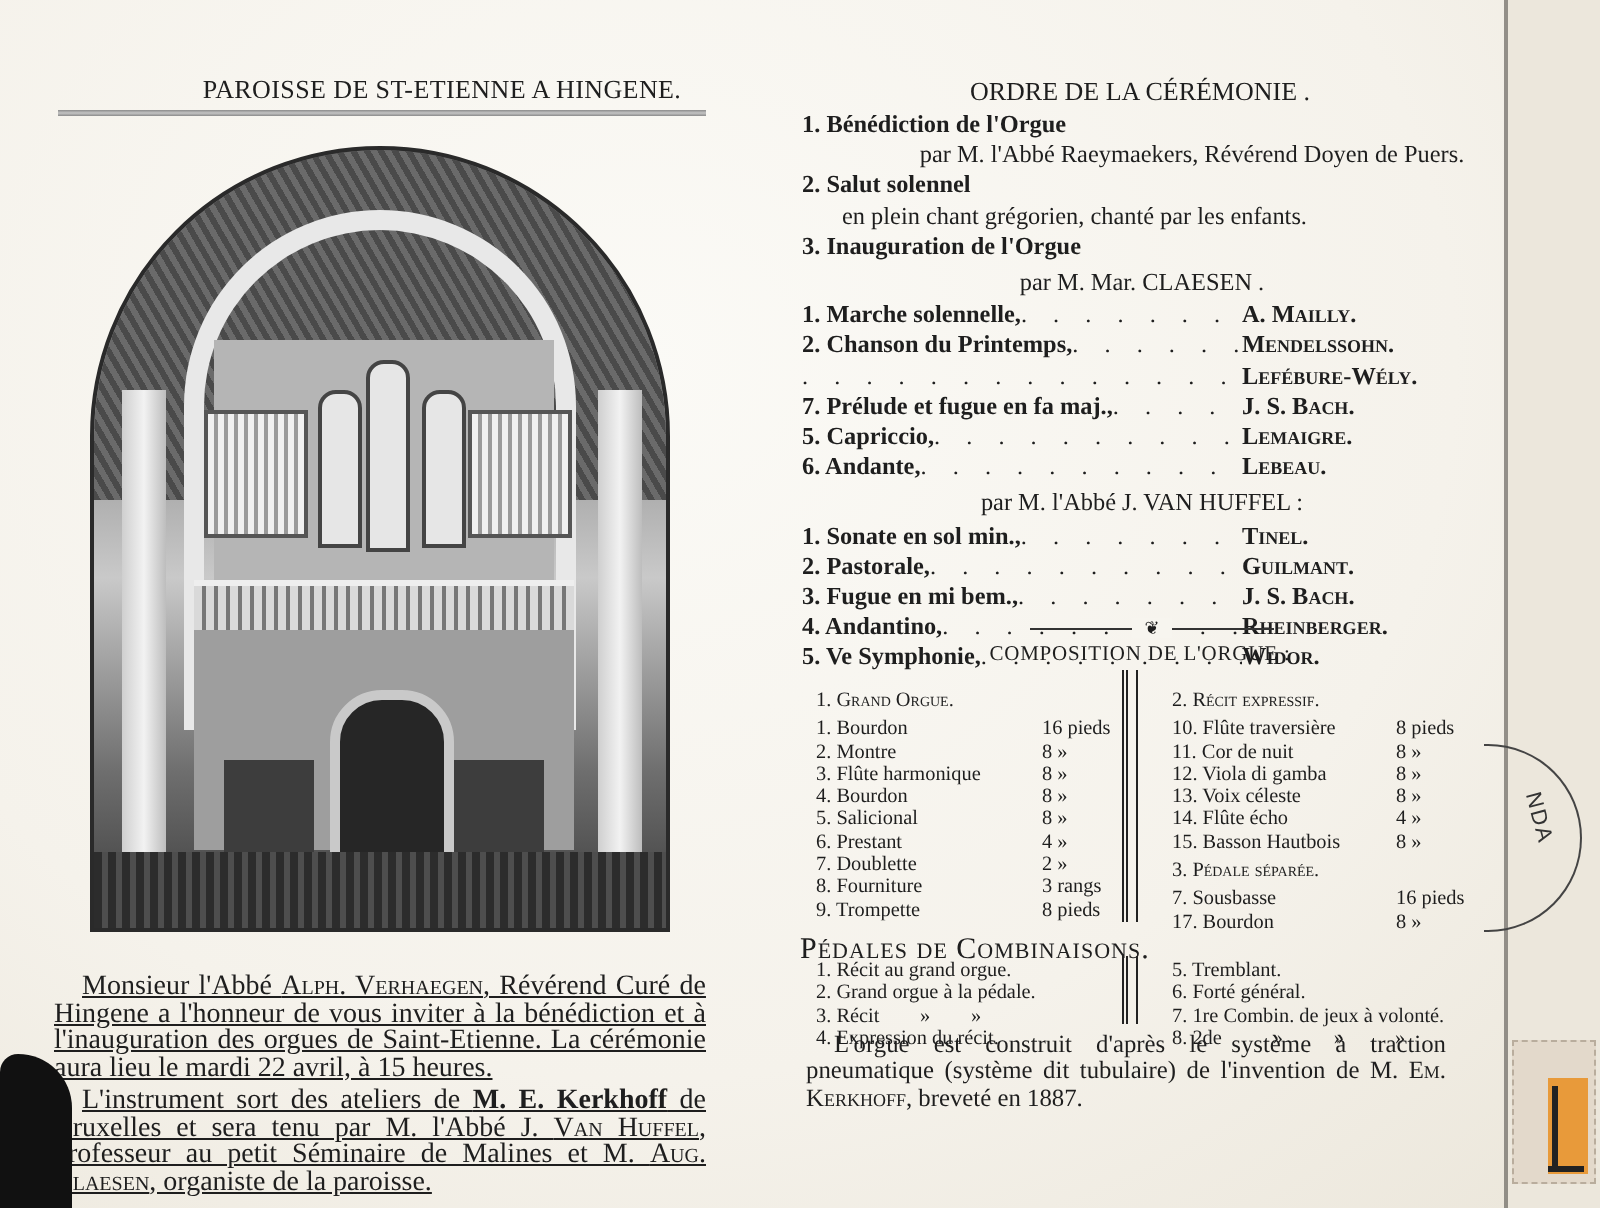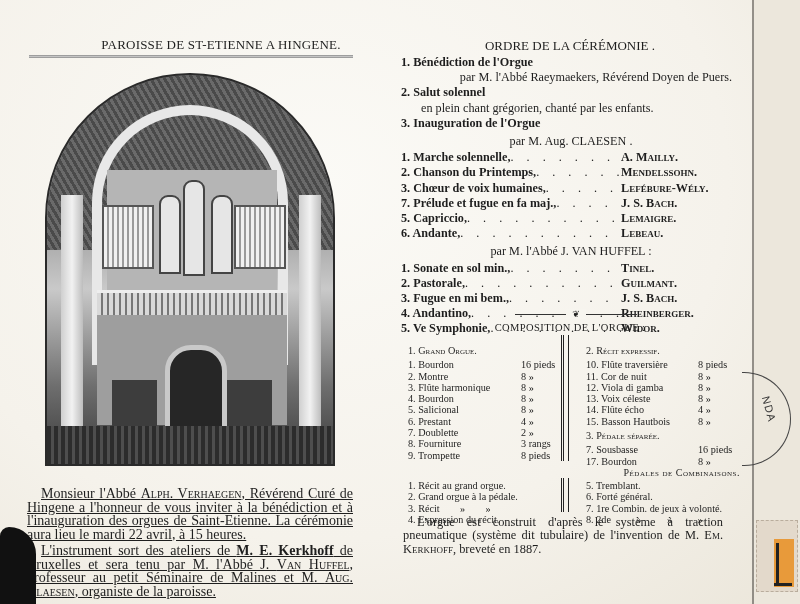--- a/index.html
+++ b/index.html
@@ -55,21 +55,21 @@
     .ornament::before { content:""; position:absolute; left:0; top:5px; width:122px; height:1px; background:#333; }
     .ornament span { position:relative; background:#f7f5ef; padding:0 6px; }
     .comp-title { position:absolute; left:400px; top:322px; width:340px; text-align:center; font-size:10.5px; letter-spacing:.4px; }
     .vbar { position:absolute; left:561px; width:6px; border-left:1.5px solid #222; border-right:1.5px solid #222; }
     .vbar::after { content:""; position:absolute; left:1.3px; top:0; width:1px; height:100%; background:#222; }
     .stops { position:absolute; font-size:10.2px; line-height:11.3px; }
     .stops .hd { font-variant:small-caps; text-align:left; margin-bottom:3px; }
     .stops .r { display:flex; }
     .stops .r .n { flex:0 0 113px; }
     .stops .r .v { flex:0 0 auto; }
-    .pedal-title { position:absolute; left:400px; top:467px; width:340px; text-align:right; font-size:10px; font-variant:small-caps; letter-spacing:.5px; }
+    .pedal-title { position:absolute; left:400px; top:467px; width:340px; text-align:left; font-size:15px; font-variant:small-caps; letter-spacing:.5px; }
     .combo { position:absolute; font-size:10.2px; line-height:11.3px; }
     .final { position:absolute; left:403px; top:516px; width:320px; font-size:12.4px; line-height:13.4px; text-align:justify; }
     .final p { margin:0; text-indent:14px; }
     .postmark { position:absolute; left:742px; top:372px; width:48px; height:92px; border:1.5px solid #444;
       border-left:none; border-radius:0 48px 48px 0; }
     .postmark span { position:absolute; left:14px; top:30px; font-family:"Liberation Sans",sans-serif; font-size:11px;
       transform:rotate(75deg); color:#333; letter-spacing:1px; }
     .stamp { position:absolute; left:756px; top:520px; width:40px; height:70px; background:#e3d9cb;
       border:1px dashed #b9ad9d; }
     .stamp .orange { position:absolute; left:17px; top:18px; width:20px; height:48px; background:#e89a3a; }
@@ -112,34 +112,33 @@
 <div class="blot"></div>
 
 <div class="right-title">ORDRE DE LA CÉRÉMONIE .</div>
 
 <div class="prog">
   <div class="h">1. Bénédiction de l'Orgue</div>
   <div class="sub">par M. l'Abbé Raeymaekers, Révérend Doyen de Puers.</div>
   <div class="h">2. Salut solennel</div>
   <div class="sub2">en plein chant grégorien, chanté par les enfants.</div>
   <div class="h">3. Inauguration de l'Orgue</div>
-  <div class="by" style="margin:3px 0 1px;">par M. Aug. CLAESEN .</div>
+  <div class="by" style="margin:3px 0 1px;">par M. Mar. CLAESEN .</div>
 
   <div class="row">
       <span class="t">1. Marche solennelle,</span>
       <span class="dots">. . . . . . . . . . . . . . . . . . . .</span>
       <span class="c">A. Mailly.</span>
     </div>
   <div class="row">
       <span class="t">2. Chanson du Printemps,</span>
       <span class="dots">. . . . . . . . . . . . . . . . . . . .</span>
       <span class="c">Mendelssohn.</span>
     </div>
   <div class="row">
-      <span class="t">3. Chœur de voix humaines,</span>
       <span class="dots">. . . . . . . . . . . . . . . . . . . .</span>
       <span class="c">Lefébure-Wély.</span>
     </div>
   <div class="row">
       <span class="t">7. Prélude et fugue en fa maj.,</span>
       <span class="dots">. . . . . . . . . . . . . . . . . . . .</span>
       <span class="c">J. S. Bach.</span>
     </div>
   <div class="row">
       <span class="t">5. Capriccio,</span>

